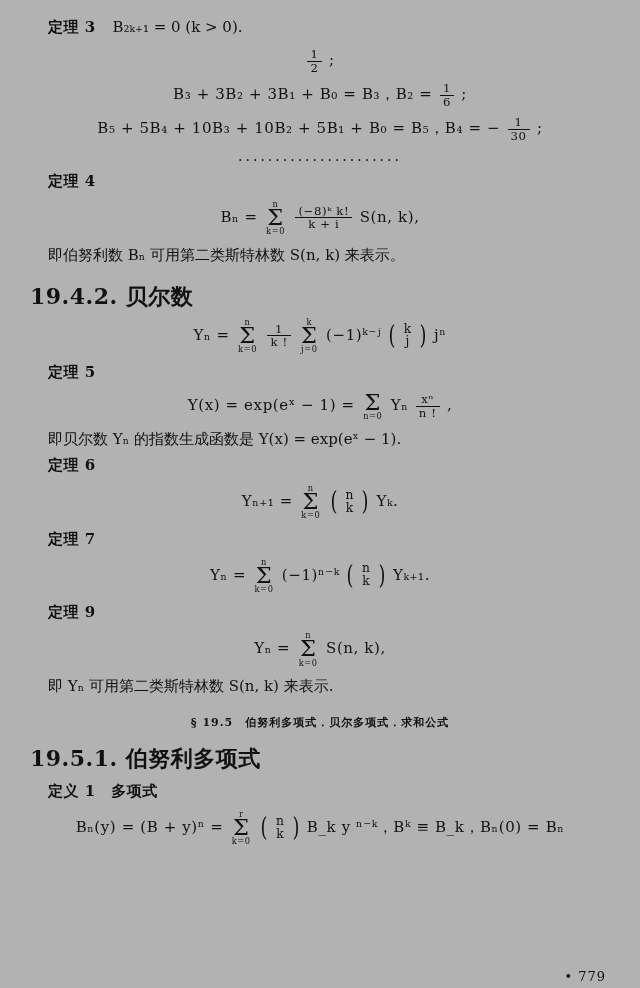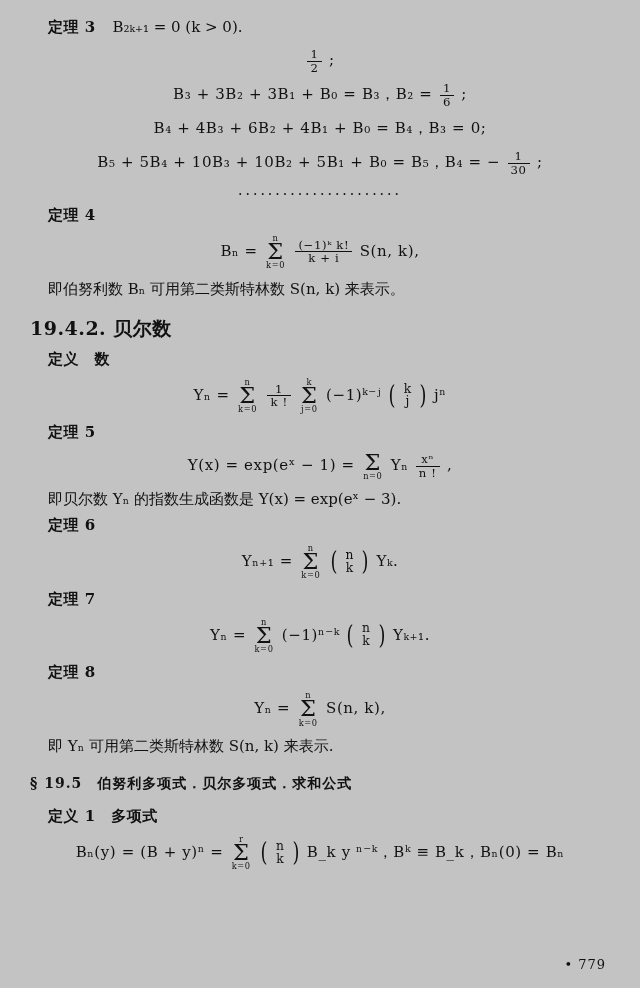--- a/index.html
+++ b/index.html
@@ -14,21 +14,21 @@
     color: #111;
     position: relative;
     overflow: hidden;
   }
   .page {
     position: relative;
     width: 640px;
     height: 988px;
     box-sizing: border-box;
     padding: 14px 30px 10px 30px;
-    background: #fdba74;
+    background: #eab308;
     filter: saturate(0);
   }
   .thm-label {
     font-weight: bold;
     letter-spacing: 0.5px;
   }
   .para {
     font-size: 15px;
     line-height: 26px;
     margin: 0;
@@ -82,35 +82,35 @@
   .binom .top { display: block; }
   .binom .bot { display: block; }
   .paren-big {
     display: inline-block;
     font-size: 1.7em;
     vertical-align: middle;
     line-height: 0.9;
     transform: scaleX(0.7);
   }
   .sec-head {
-    font-size: 19px;
+    font-size: 22px;
     margin: 14px 0 4px 0;
     letter-spacing: 0.5px;
   }
   .big-head {
-    text-align: left;
+    text-align: center;
     font-weight: bold;
-    font-size: 14px;
+    font-size: 11px;
     letter-spacing: 1px;
     margin: 16px 0 10px 0;
   }
   .folio {
     position: absolute;
     right: 34px;
-    bottom: 16px;
+    bottom: 4px;
     font-size: 13px;
     letter-spacing: 1px;
   }
 </style>
 </head>
 <body>
 
 <div class="page">
 
   <p class="para indent0">
@@ -133,23 +133,20 @@
     <span class="eq-row">
       <span>B₃ + 3B₂ + 3B₁ + B₀ = B₃，B₂ =</span>
       <span class="frac">
         <span class="num">1</span>
         <span class="den">6</span>
       </span>
       <span>;</span>
     </span>
   </div>
 
-  <div class="eq">
-    <span class="eq-row">B₄ + 4B₃ + 6B₂ + 4B₁ + B₀ = B₄，B₃ = 0;</span>
-  </div>
 
   <div class="eq">
     <span class="eq-row">
       <span>B₅ + 5B₄ + 10B₃ + 10B₂ + 5B₁ + B₀ = B₅，B₄ = −</span>
       <span class="frac">
         <span class="num">1</span>
         <span class="den">30</span>
       </span>
       <span>;</span>
     </span>
@@ -163,34 +160,31 @@
 
   <div class="eq">
     <span class="eq-row">
       <span>Bₙ =</span>
       <span class="sum">
         <span class="lim">n</span>
         <span class="big">Σ</span>
         <span class="lim">k=0</span>
       </span>
       <span class="frac">
-        <span class="num">(−1)ᵏ k!</span>
+        <span class="num">(−8)ᵏ k!</span>
         <span class="den">k + i</span>
       </span>
       <span>S(n, k),</span>
     </span>
   </div>
 
   <p class="para indent0">即伯努利数 Bₙ 可用第二类斯特林数 S(n, k) 来表示。</p>
 
   <h2 class="sec-head">19.4.2. 贝尔数</h2>
 
-  <p class="para indent0">
-    <span class="thm-label">定义　数</span>
-  </p>
 
   <div class="eq">
     <span class="eq-row">
       <span>Yₙ =</span>
       <span class="sum">
         <span class="lim">n</span>
         <span class="big">Σ</span>
         <span class="lim">k=0</span>
       </span>
       <span class="frac">
@@ -228,21 +222,21 @@
       </span>
       <span>Yₙ</span>
       <span class="frac">
         <span class="num">xⁿ</span>
         <span class="den">n !</span>
       </span>
       <span>,</span>
     </span>
   </div>
 
-  <p class="para indent0">即贝尔数 Yₙ 的指数生成函数是 Y(x) = exp(eˣ − 3).</p>
+  <p class="para indent0">即贝尔数 Yₙ 的指数生成函数是 Y(x) = exp(eˣ − 1).</p>
 
   <p class="para indent0">
     <span class="thm-label">定理 6</span>
   </p>
 
   <div class="eq">
     <span class="eq-row">
       <span>Yₙ₊₁ =</span>
       <span class="sum">
         <span class="lim">n</span>
@@ -276,39 +270,40 @@
       <span class="binom">
         <span class="top">n</span>
         <span class="bot">k</span>
       </span>
       <span class="paren-big">)</span>
       <span>Yₖ₊₁.</span>
     </span>
   </div>
 
   <p class="para indent0">
-    <span class="thm-label">定理 8</span>
+    <span class="thm-label">定理 9</span>
   </p>
 
   <div class="eq">
     <span class="eq-row">
       <span>Yₙ =</span>
       <span class="sum">
         <span class="lim">n</span>
         <span class="big">Σ</span>
         <span class="lim">k=0</span>
       </span>
       <span>S(n, k),</span>
     </span>
   </div>
 
   <p class="para indent0">即 Yₙ 可用第二类斯特林数 S(n, k) 来表示.</p>
 
   <h1 class="big-head">§ 19.5　伯努利多项式．贝尔多项式．求和公式</h1>
 
+  <h2 class="sec-head">19.5.1. 伯努利多项式</h2>
 
   <p class="para indent0">
     <span class="thm-label">定义 1　多项式</span>
   </p>
 
   <div class="eq">
     <span class="eq-row">
       <span>Bₙ(y) = (B + y)ⁿ =</span>
       <span class="sum">
         <span class="lim">r</span>

